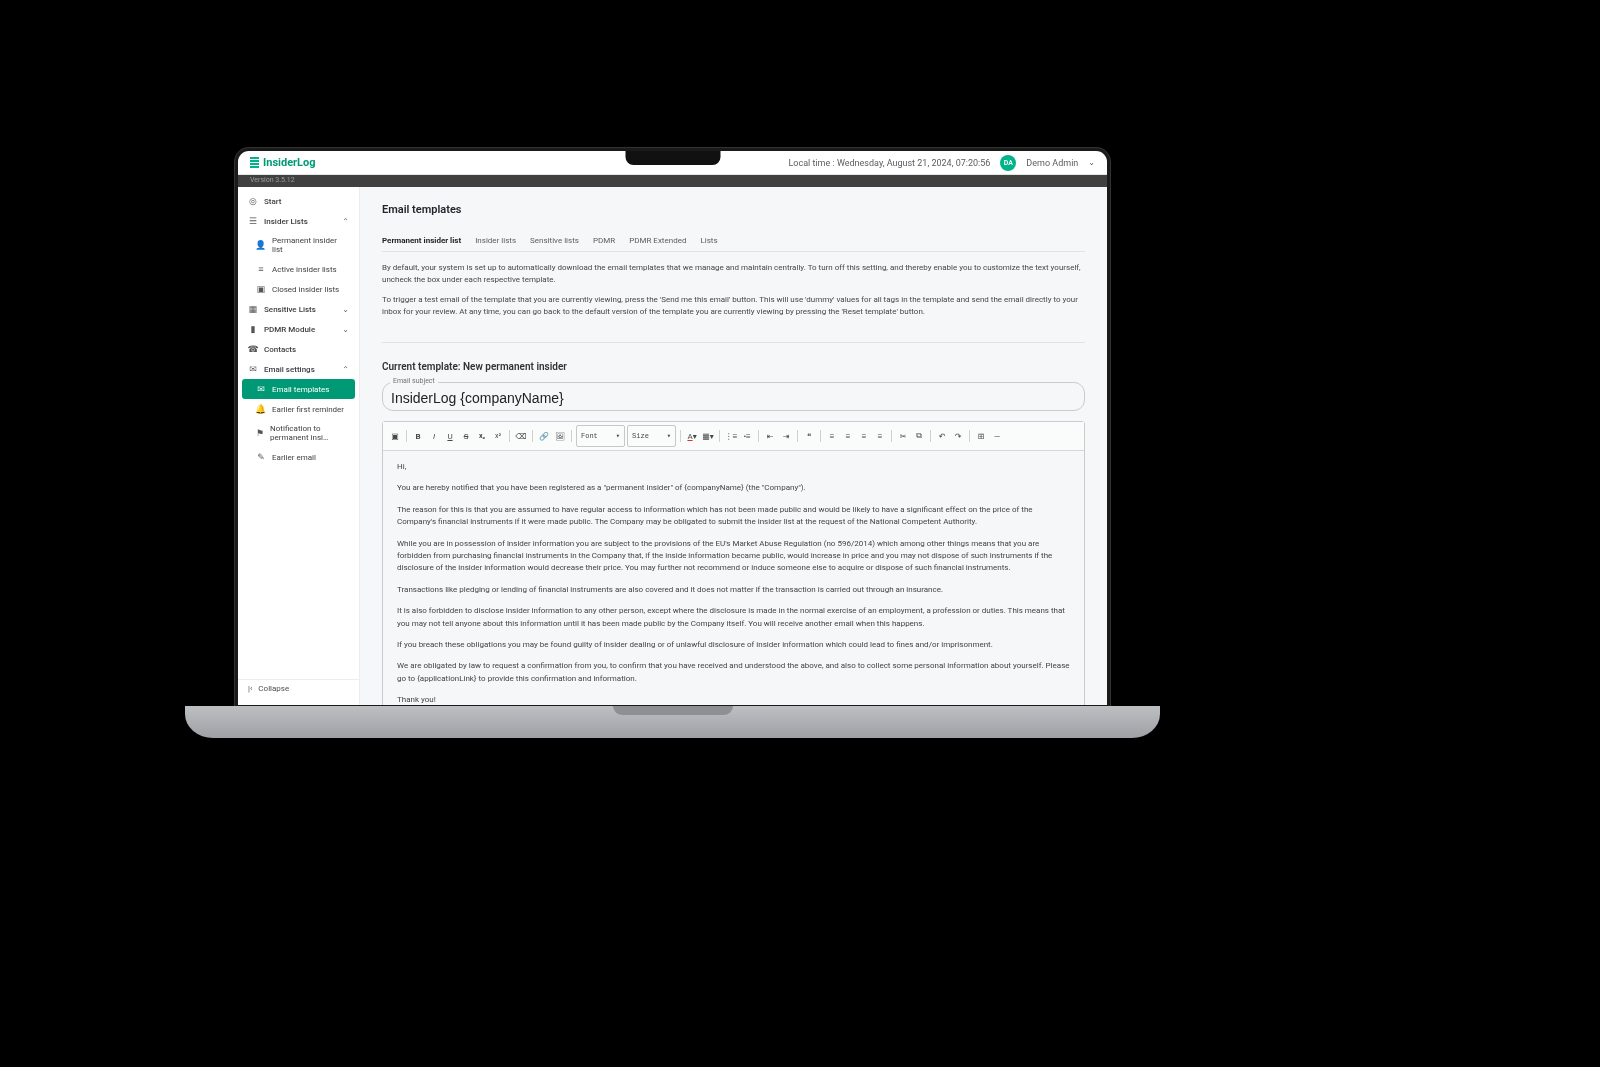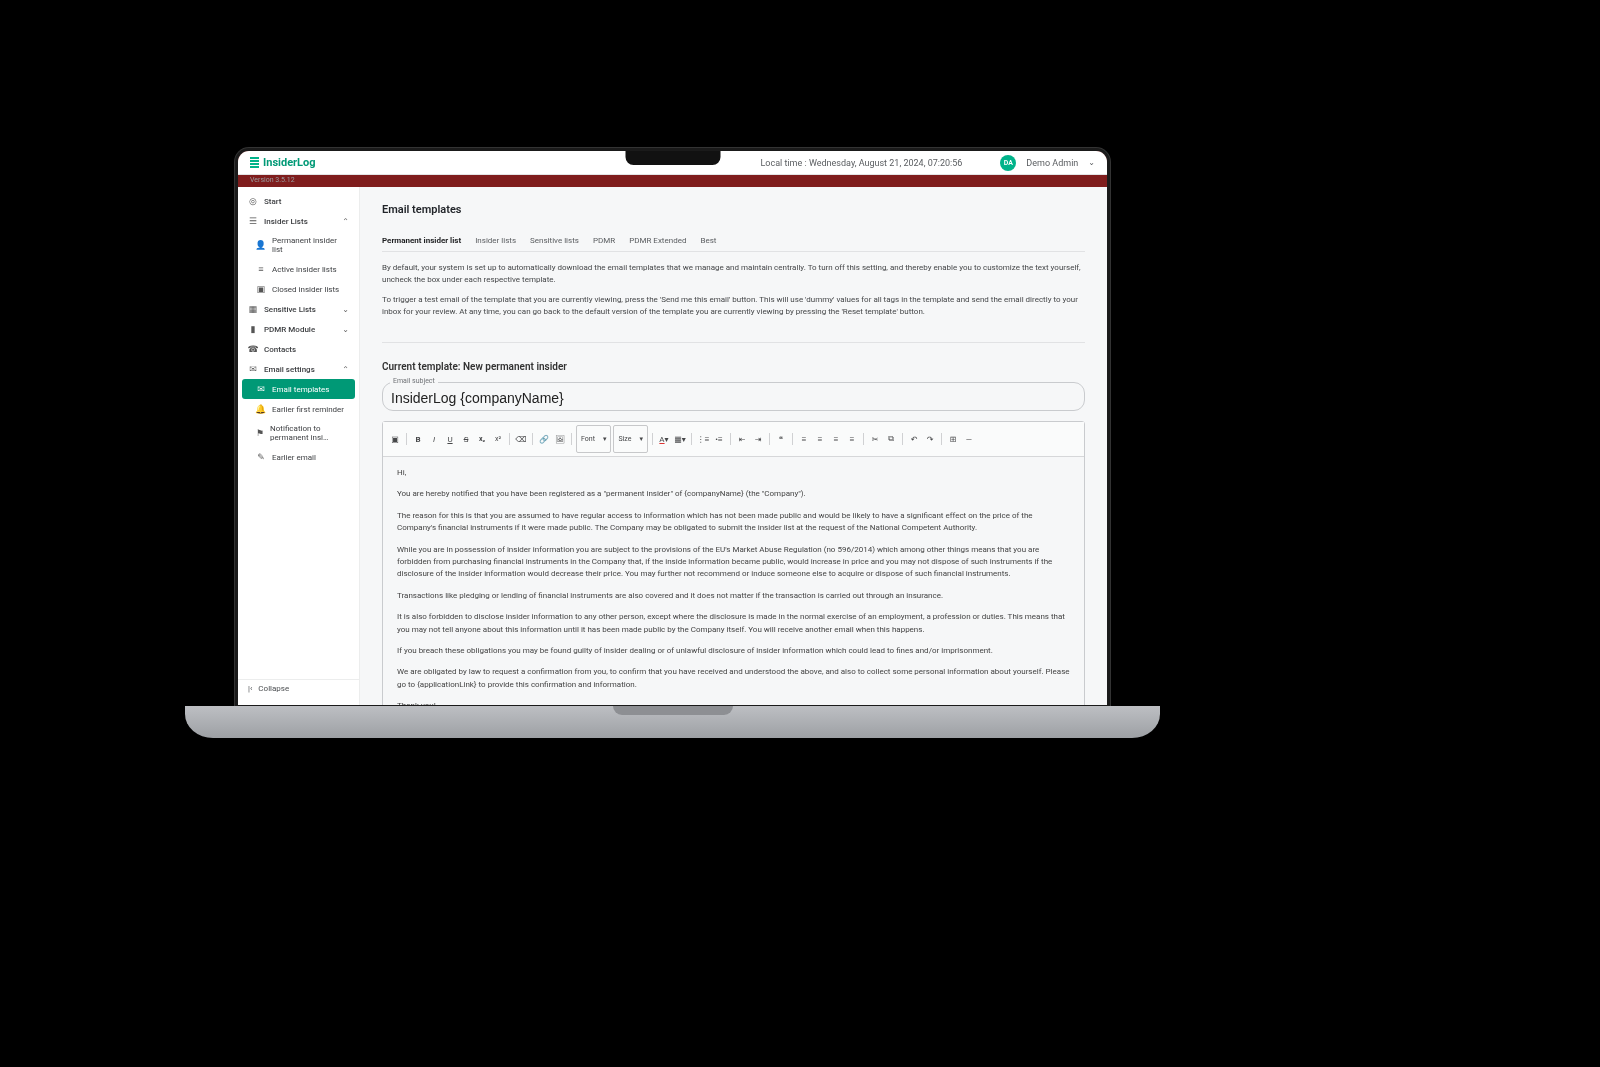--- a/index.html
+++ b/index.html
@@ -9,21 +9,21 @@
     height:1067px;
     font-family: "Segoe UI", Roboto, Arial, sans-serif;
     position:relative;
     overflow:hidden;
   }
   
   .laptop {
     position:absolute;
     left:235px; top:148px;
     width:875px; height:560px;
-    background:#7f1d1d;
+    background:#404040;
     border:3px solid #1a1a1a;
     border-radius:14px 14px 0 0;
     overflow:hidden;
     box-shadow:0 0 0 1px #333;
   }
   .notch {
     position:absolute;
     left:50%; top:0; transform:translateX(-50%);
     width:95px; height:14px;
     background:#111; border-radius:0 0 8px 8px;
@@ -59,21 +59,20 @@
     color:#009976; font-weight:700; font-size:11px;
   }
   .brand .bars { display:flex; flex-direction:column; gap:1px; }
   .brand .bars span{ width:9px; height:2px; background:#00b38a; display:block;}
   .tr { display:flex; align-items:center; gap:10px; color:#5a5d60; }
   .avatar{
     width:16px;height:16px;border-radius:50%;
     background:#00b38a;color:#fff;font-size:7px;
     display:flex;align-items:center;justify-content:center;
     font-weight:600;
-    margin-left:28px;
   }
   .version{
     font-size:7px;color:#9b9da0;
     position:absolute; left:12px; top:25px;
   }
 
   
   .app{
     position:absolute; left:0; top:36px; right:0; bottom:0;
     display:flex;
@@ -157,22 +156,22 @@
     background:#fafbfb;
     font-size:8px;
   }
   .tb{
     min-width:14px; height:14px;
     display:flex; align-items:center; justify-content:center;
     color:#464749; border-radius:2px;
   }
   .sep{ width:1px; height:12px; background:#d0d1d3; margin:0 2px;}
   .tb.sel{
-    border:1px solid #c7c8ca; padding:0 4px; height:28px; font-size:7px;
-    display:flex;align-items:center;gap:8px; min-width:30px; justify-content:space-between;
+    border:1px solid #c7c8ca; padding:0 4px; height:22px; font-size:7px;
+    display:flex;align-items:center;gap:18px; min-width:30px; justify-content:space-between;font-family:Liberation Mono, monospace;
   }
   .editor-body{
     padding:10px 14px;
     font-size:8px; color:#444; line-height:1.55;
     min-height:180px;
   }
   .editor-body p{ margin-bottom:9px; }
 </style>
 </head>
 <body>
@@ -271,21 +270,21 @@
 
     <div class="main">
       <div class="page-title">Email templates</div>
 
       <div class="tabs">
         <div class="tab active">Permanent insider list</div>
         <div class="tab">Insider lists</div>
         <div class="tab">Sensitive lists</div>
         <div class="tab">PDMR</div>
         <div class="tab">PDMR Extended</div>
-        <div class="tab">Best</div>
+        <div class="tab">Lists</div>
       </div>
 
       <div class="intro">
         <p>By default, your system is set up to automatically download the email templates that we manage and maintain centrally. To turn off this setting, and thereby enable you to customize the text yourself, uncheck the box under each respective template.</p>
         <p>To trigger a test email of the template that you are currently viewing, press the 'Send me this email' button. This will use 'dummy' values for all tags in the template and send the email directly to your inbox for your review. At any time, you can go back to the default version of the template you are currently viewing by pressing the 'Reset template' button.</p>
       </div>
 
       <div class="section-title">Current template: New permanent insider</div>
 
       <div class="field">

